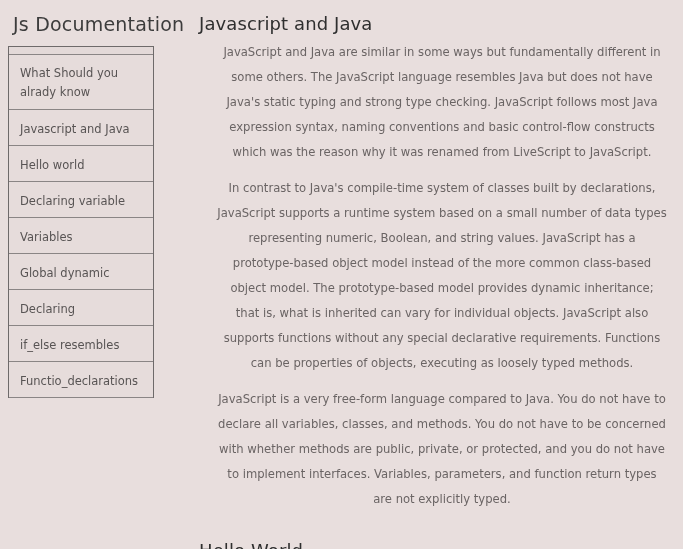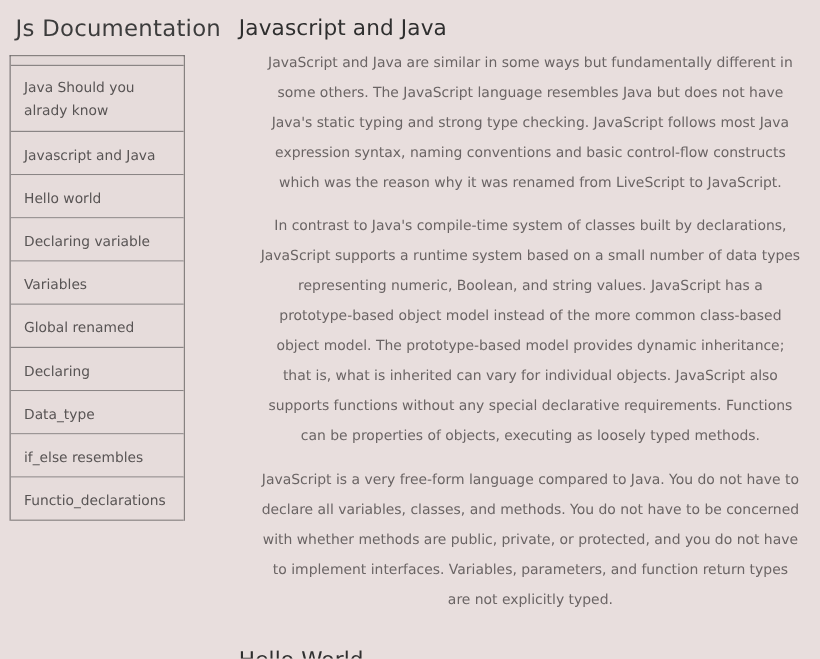--- a/index.html
+++ b/index.html
@@ -119,28 +119,27 @@
 <body>
 
 <div id="page">
 
   <nav id="navbar">
     <header id="nav-title">Js Documentation</header>
 
     <ul class="nav-list">
       <li class="nav-spacer"></li>
 
-      <li class="nav-item two-line">Java Should you alrady know</li>
+      <li class="nav-item two-line">What Should you alrady know</li>
       <li class="nav-item">Javascript and Java</li>
       <li class="nav-item">Hello world</li>
       <li class="nav-item">Declaring variable</li>
       <li class="nav-item">Variables</li>
-      <li class="nav-item">Global renamed</li>
+      <li class="nav-item">Global dynamic</li>
       <li class="nav-item">Declaring</li>
-      <li class="nav-item">Data_type</li>
       <li class="nav-item">if_else resembles</li>
       <li class="nav-item">Functio_declarations</li>
     </ul>
   </nav>
 
   <main id="main-doc">
 
     <section class="main-section">
       <h1 class="section-header">Javascript and Java</h1>
       <p class="doc-p">JavaScript and Java are similar in some ways but fundamentally different in some others. The JavaScript language resembles Java but does not have Java's static typing and strong type checking. JavaScript follows most Java expression syntax, naming conventions and basic control-flow constructs which was the reason why it was renamed from LiveScript to JavaScript.</p>

